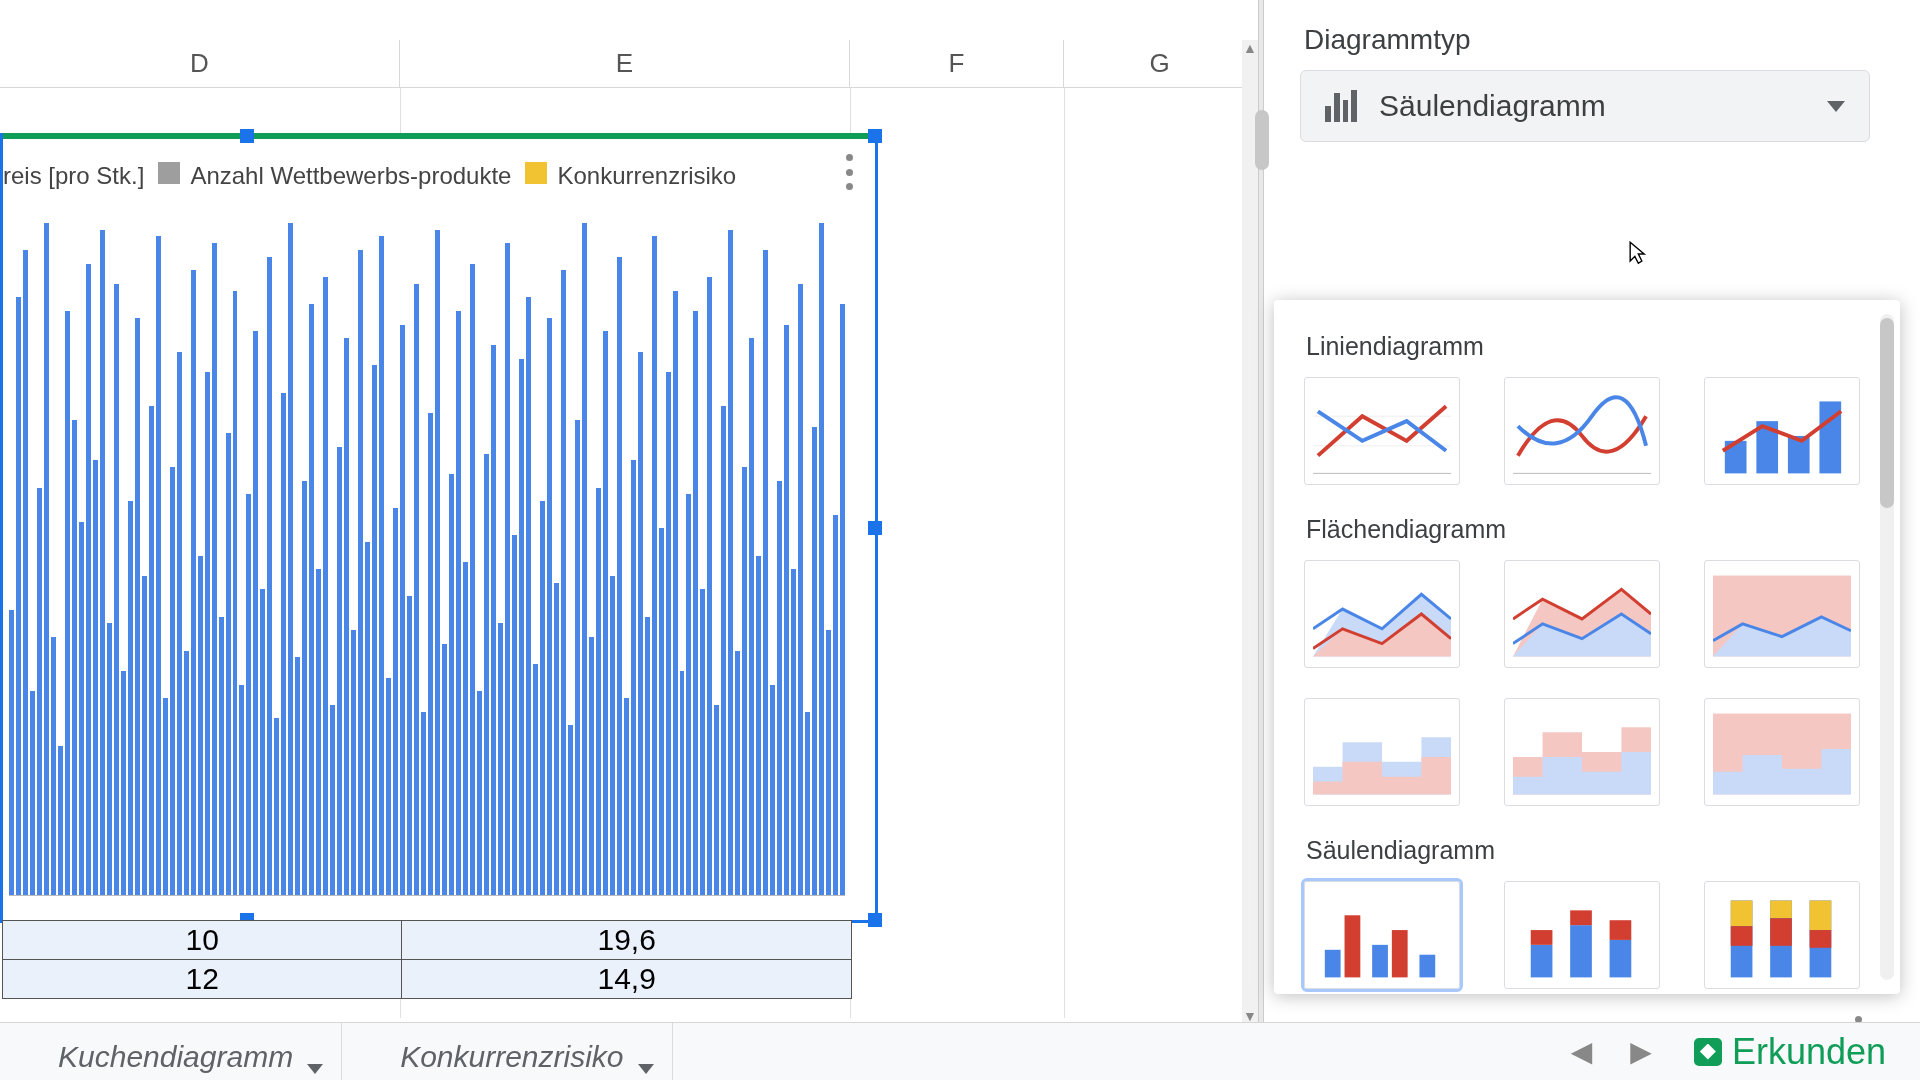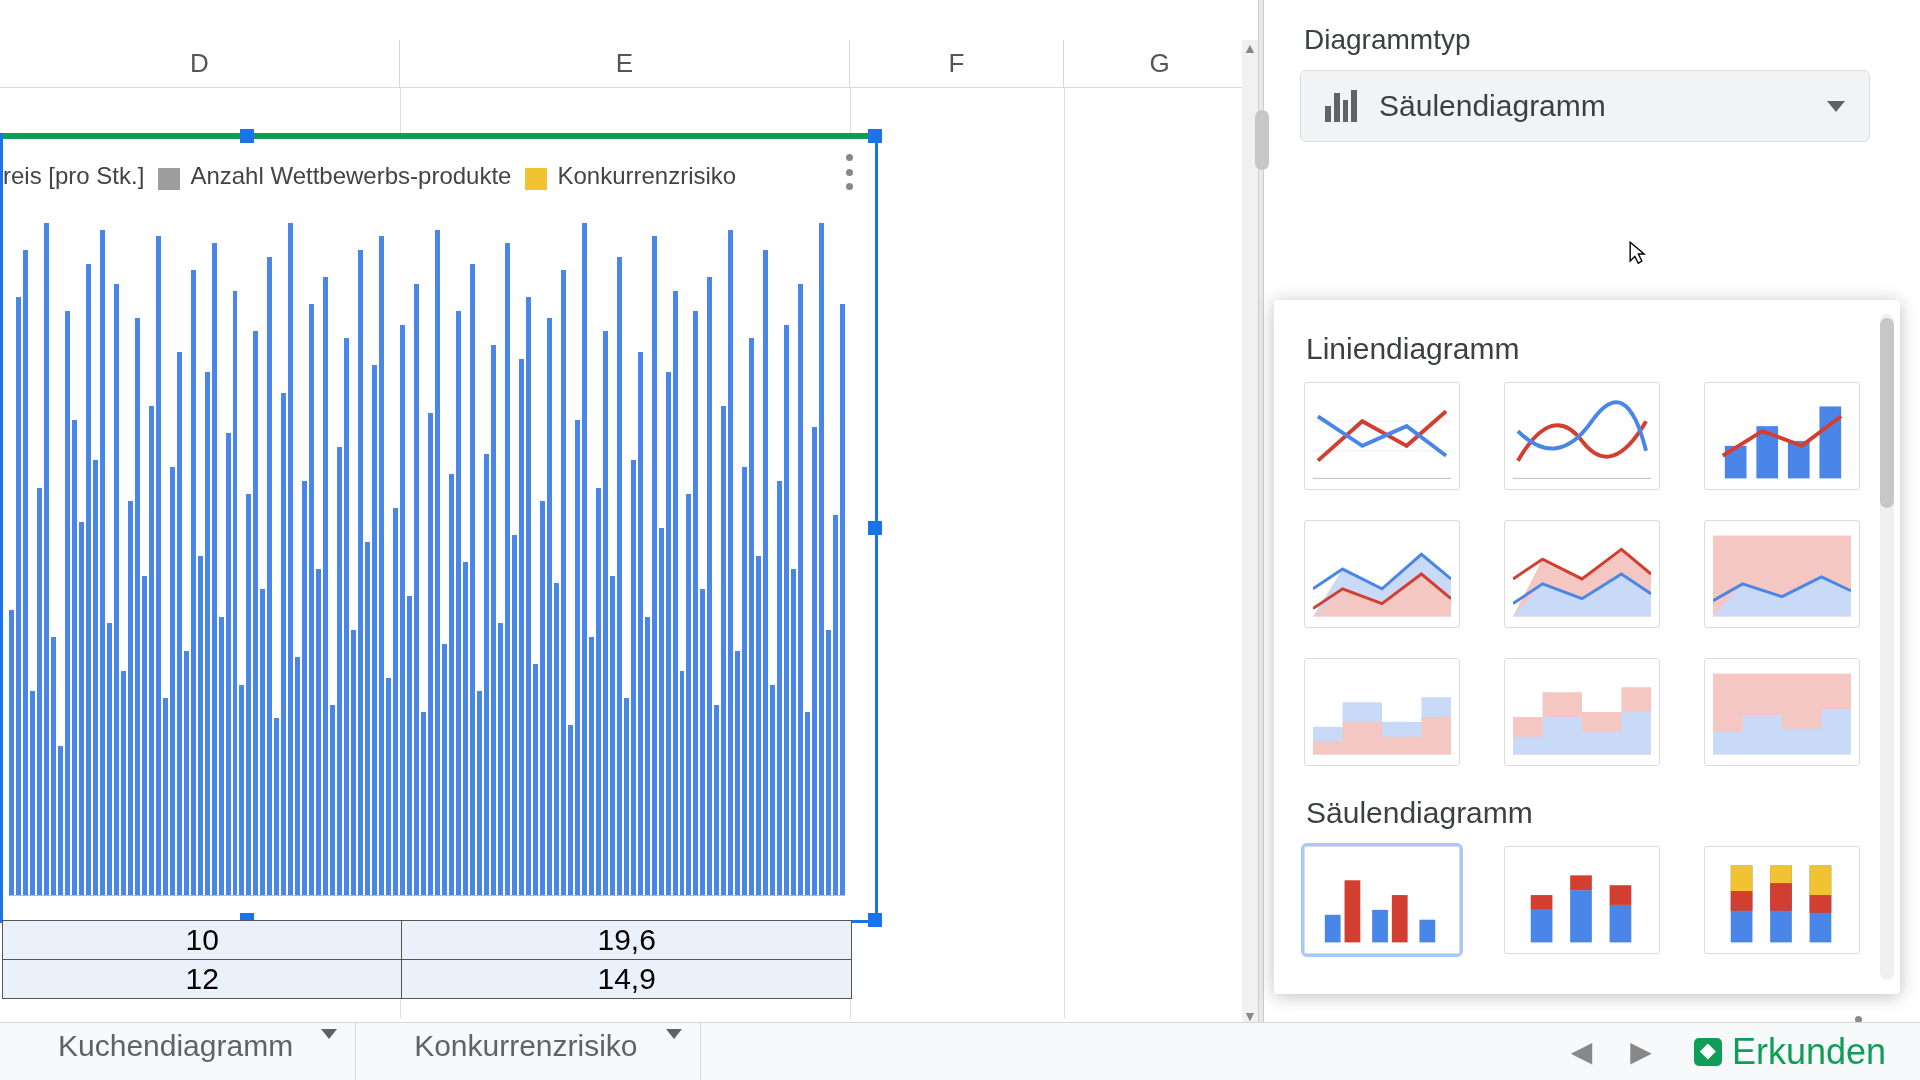--- a/index.html
+++ b/index.html
@@ -33,21 +33,21 @@
   .chart-top-green {
     position: absolute; left: 0; right: 0; top: -3px; height: 6px; background: #0f9d58;
   }
 
   
   .legend {
     position: absolute; top: 20px; left: 0; right: 30px; height: 40px;
     display: flex; align-items: center; gap: 14px; font-size: 24px; color: #444;
     padding-left: 0;
   }
-  .legend-item { display: flex; align-items: flex-end; gap: 10px; }
+  .legend-item { display: flex; align-items: flex-start; gap: 10px; }
   .legend-swatch { width: 22px; height: 22px; }
 
   
   .chart-body {
     position: absolute; top: 80px; left: 6px; right: 30px; bottom: 24px;
     border-bottom: 1px solid #bbb;
     display: flex; align-items: flex-end; gap: 2px;
   }
   .chart-body .bar {
     flex: 1 1 0; background: #4a86e8;
@@ -115,21 +115,21 @@
     background: #fff; box-shadow: 0 2px 18px rgba(0,0,0,0.25); border-radius: 4px;
     padding: 26px 24px 0 30px; overflow: hidden;
   }
   .type-popover .scrollbar {
     position: absolute; right: 6px; top: 14px; width: 14px; bottom: 14px;
     background: #f0f0f0; border-radius: 7px;
   }
   .type-popover .scrollbar .thumb {
     position: absolute; left: 0; right: 0; top: 4px; height: 190px; background: #c7c7c7; border-radius: 7px;
   }
-  .type-group-title { font-size: 30px; color: #3c4043; margin: 6px 0 16px 2px; }
+  .type-group-title { font-size: 25px; color: #3c4043; margin: 6px 0 16px 2px; }
   .thumb-row { display: flex; gap: 44px; margin-bottom: 30px; }
   .ctype-thumb {
     width: 156px; height: 108px; border: 1px solid #dadce0; border-radius: 3px;
     padding: 8px; cursor: pointer; position: relative; background: #fff;
   }
   .ctype-thumb.selected { outline: 3px solid #a8c7fa; outline-offset: 0; }
   .ctype-thumb svg { width: 100%; height: 100%; display: block; }
 
   
   .xaxis-row {
@@ -143,22 +143,22 @@
   .xaxis-row .menu { width: 24px; height: 36px; display: flex; flex-direction: column; justify-content: space-between; align-items: center; cursor: pointer; }
   .xaxis-row .menu .dot { width: 7px; height: 7px; border-radius: 50%; background: #888; }
 
   
   .sheet-bar {
     position: absolute; left: 0; right: 0; bottom: 0; height: 58px;
     border-top: 1px solid #d6d6d6; background: #f8f9fa;
     display: flex; align-items: center; padding-left: 40px; gap: 40px;
   }
   .sheet-tab {
-    display: flex; align-items: flex-start; gap: 28px; padding: 6px 18px; font-size: 30px;
-    color: #5f6368; cursor: pointer; border-right: 1px solid #dcdcdc; height: 100%;
+    display: flex; align-items: flex-end; gap: 14px; padding: 6px 18px; font-size: 30px;
+    color: #5f6368; cursor: pointer; border-right: 1px solid #dcdcdc; height: 100%; font-style: italic;
   }
   .sheet-tab.active { color: #0f9d58; background: #fff; }
   .sheet-tab .dd { width: 0; height: 0; border-left: 8px solid transparent; border-right: 8px solid transparent; border-top: 10px solid currentColor; }
 
   .sheet-nav {
     display: flex; align-items: center; gap: 18px; margin-left: auto; padding-right: 20px;
   }
   .nav-arrow { font-size: 28px; color: #888; cursor: pointer; padding: 4px 10px;}
   .sum-box {
     border: 1px solid #d0d0d0; border-radius: 4px; padding: 4px 16px; font-size: 24px; color: #444;
@@ -427,20 +427,21 @@
         <svg viewBox="0 0 140 90">
             <rect x="12" y="55" width="22" height="33" fill="#4a86e8"></rect>
             <rect x="44" y="35" width="22" height="53" fill="#4a86e8"></rect>
             <rect x="76" y="50" width="22" height="38" fill="#4a86e8"></rect>
             <rect x="108" y="15" width="22" height="73" fill="#4a86e8"></rect>
             <polyline points="10,65 50,40 90,55 130,25" fill="none" stroke="#d23f31" stroke-width="4"></polyline>
           </svg>
       </div>
     </div>
 
+    <div class="type-group-title">Flächendiagramm</div>
     <div class="thumb-row">
       <div class="ctype-thumb">
         <svg viewBox="0 0 140 90">
             <polygon points="0,88 30,40 70,60 110,25 140,50 140,88" fill="#c9daf8"></polygon>
             <polygon points="0,88 30,60 70,75 110,45 140,70 140,88" fill="#f4c7c3"></polygon>
             <polyline points="0,60 30,40 70,60 110,25 140,50" stroke="#4a86e8" stroke-width="3" fill="none"></polyline>
             <polyline points="0,80 30,60 70,75 110,45 140,70" stroke="#d23f31" stroke-width="3" fill="none"></polyline>
           </svg>
       </div>
       <div class="ctype-thumb">

